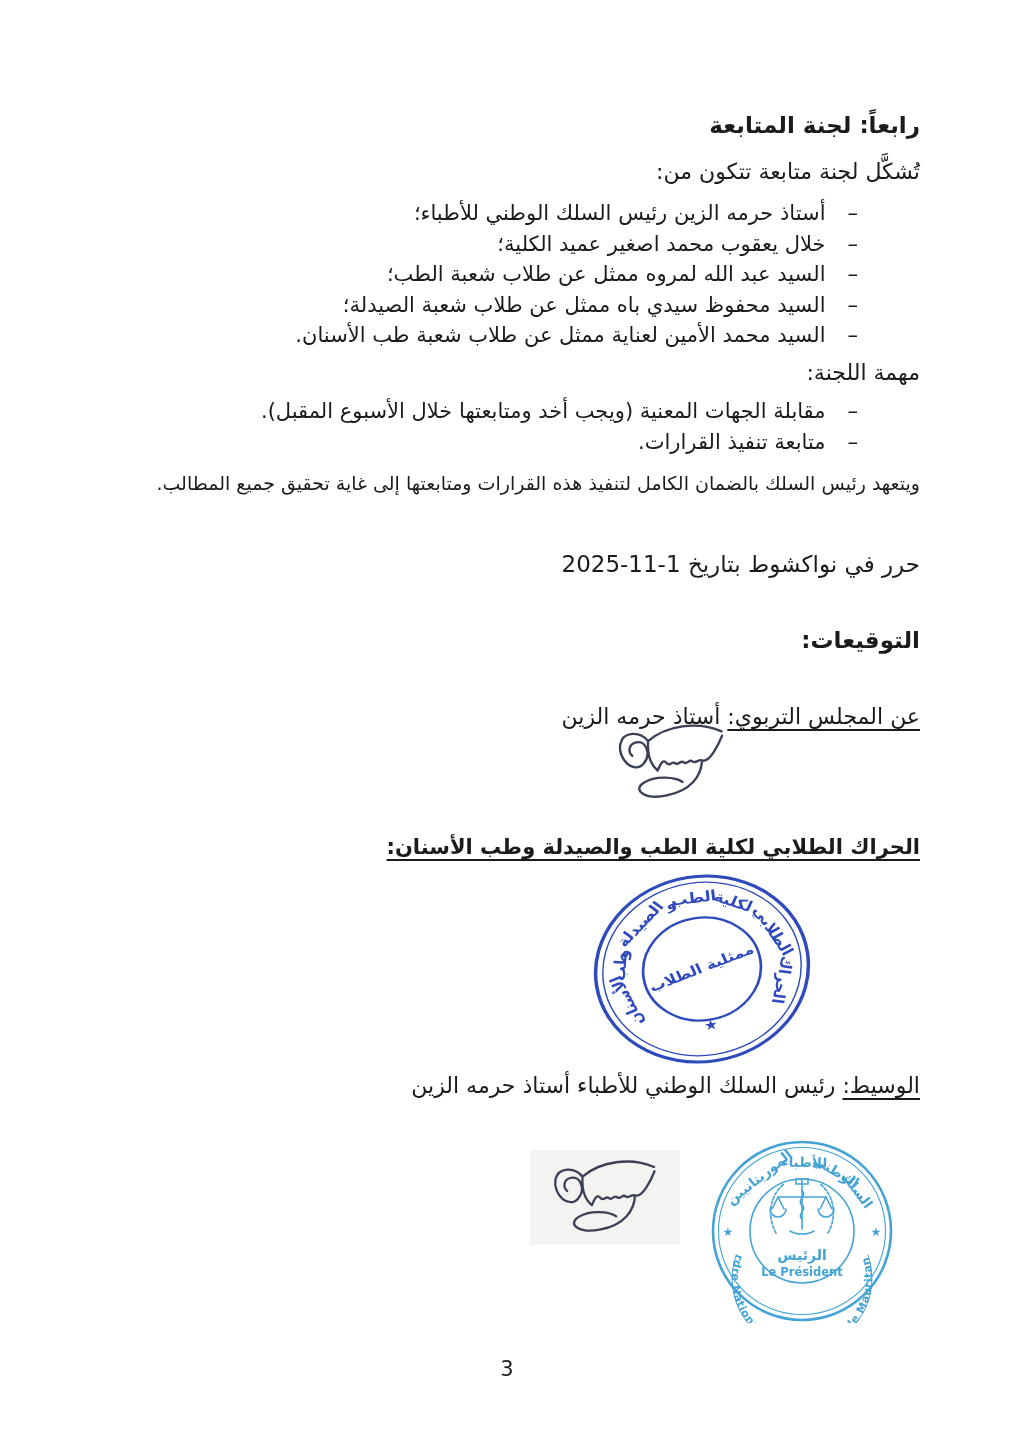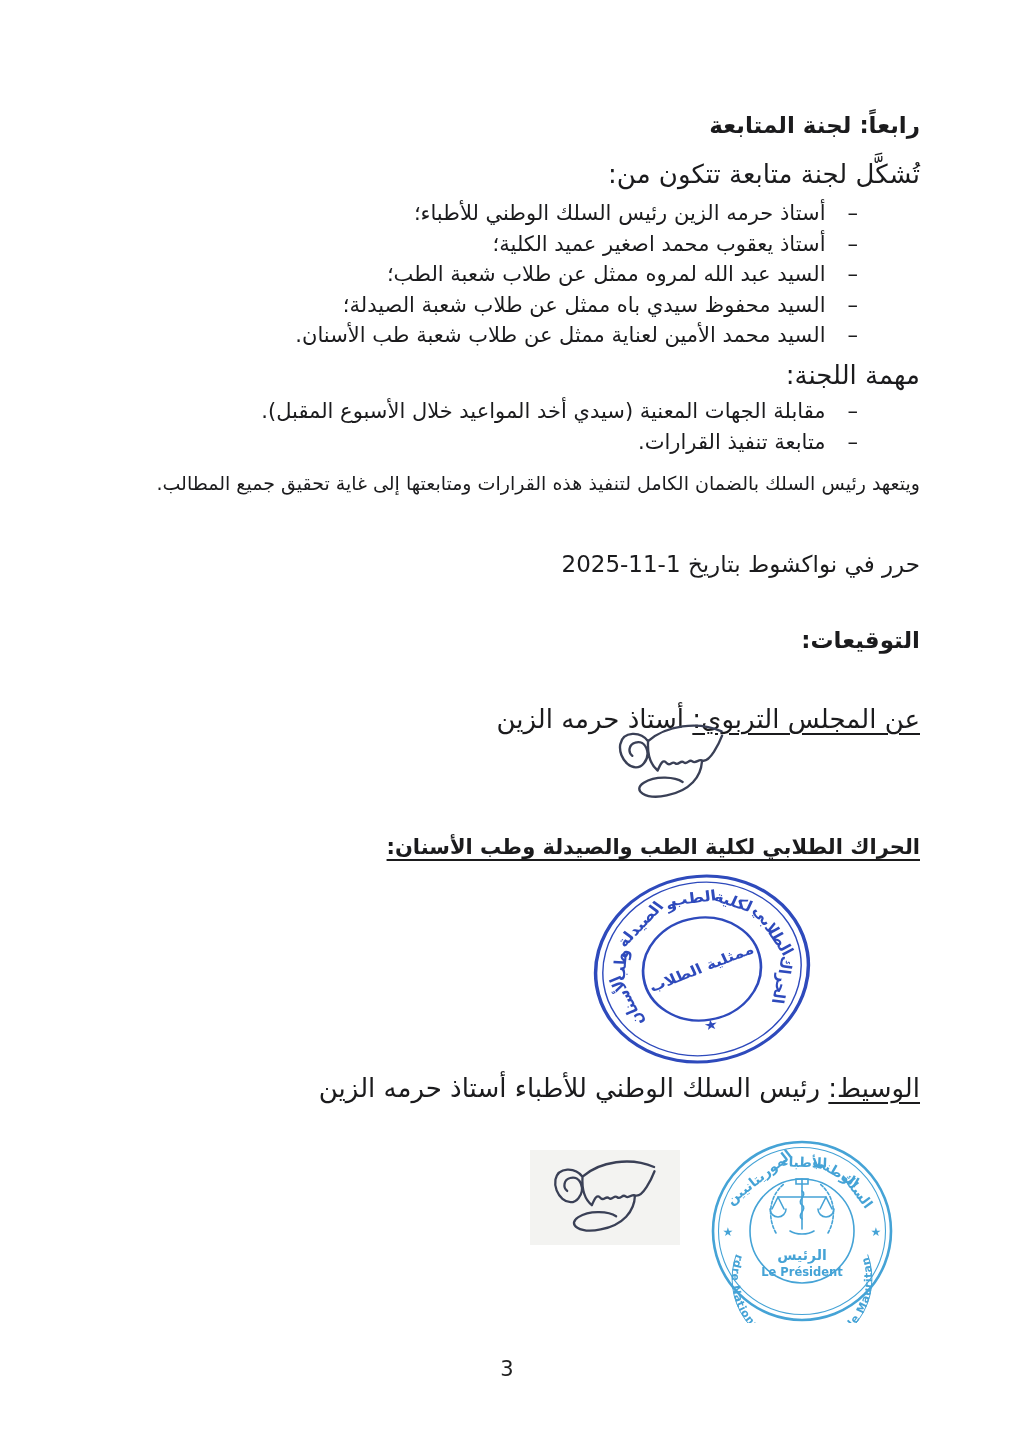--- a/index.html
+++ b/index.html
@@ -4,21 +4,21 @@
 <style>
   html,body{margin:0;padding:0;background:#ffffff;}
   .page{
     position:relative;width:1014px;height:1440px;margin:0 auto;
     background:#ffffff;overflow:hidden;direction:rtl;
     font-family:"DejaVu Sans",sans-serif;color:#1b1b1d;
   }
   .abs{position:absolute;}
   .bold{font-weight:bold;}
   .fs23{font-size:23px;}
-  .fs22{font-size:26px;}
+  .fs22{font-size:22px;}
   .fs21{font-size:21px;text-align:center;}
   .fs20{font-size:19px;}
   .nowrap{white-space:nowrap;}
   .u{text-decoration:underline;text-underline-offset:5px;text-decoration-thickness:1.5px;}
   .list .li{display:flex;align-items:baseline;gap:22px;padding-right:62px;line-height:30.6px;font-size:21px;}
   .list .dash{flex:0 0 auto;}
   
   .sig path{stroke:var(--ink,#3a4056);stroke-width:2.2;fill:none;stroke-linecap:round;stroke-linejoin:round;}
   .sig{transform:rotate(-6deg);}
   .graybox{background:#f3f3f1;}
@@ -53,21 +53,21 @@
 
   <div class="abs list" style="top:198px;right:94px;left:94px;">
 
       <div class="li">
         <span class="dash">–</span>
         <span class="litxt">أستاذ حرمه الزين رئيس السلك الوطني للأطباء؛</span>
       </div>
 
       <div class="li">
         <span class="dash">–</span>
-        <span class="litxt">أستاذ يعقوب محمد اصغير عميد الكلية؛</span>
+        <span class="litxt">خلال يعقوب محمد اصغير عميد الكلية؛</span>
       </div>
 
       <div class="li">
         <span class="dash">–</span>
         <span class="litxt">السيد عبد الله لمروه ممثل عن طلاب شعبة الطب؛</span>
       </div>
 
       <div class="li">
         <span class="dash">–</span>
         <span class="litxt">السيد محفوظ سيدي باه ممثل عن طلاب شعبة الصيدلة؛</span>
@@ -78,21 +78,21 @@
         <span class="litxt">السيد محمد الأمين لعناية ممثل عن طلاب شعبة طب الأسنان.</span>
       </div>
     </div>
 
   <div class="abs fs22" style="top:360px;right:94px;">مهمة اللجنة:</div>
 
   <div class="abs list" style="top:396px;right:94px;left:94px;">
 
       <div class="li">
         <span class="dash">–</span>
-        <span class="litxt">مقابلة الجهات المعنية (سيدي أخد المواعيد خلال الأسبوع المقبل).</span>
+        <span class="litxt">مقابلة الجهات المعنية (ويجب أخد ومتابعتها خلال الأسبوع المقبل).</span>
       </div>
 
       <div class="li">
         <span class="dash">–</span>
         <span class="litxt">متابعة تنفيذ القرارات.</span>
       </div>
     </div>
 
   <div class="abs fs20 nowrap" style="top:472px;right:94px;">ويتعهد رئيس السلك بالضمان الكامل لتنفيذ هذه القرارات ومتابعتها إلى غاية تحقيق جميع المطالب.</div>
 

